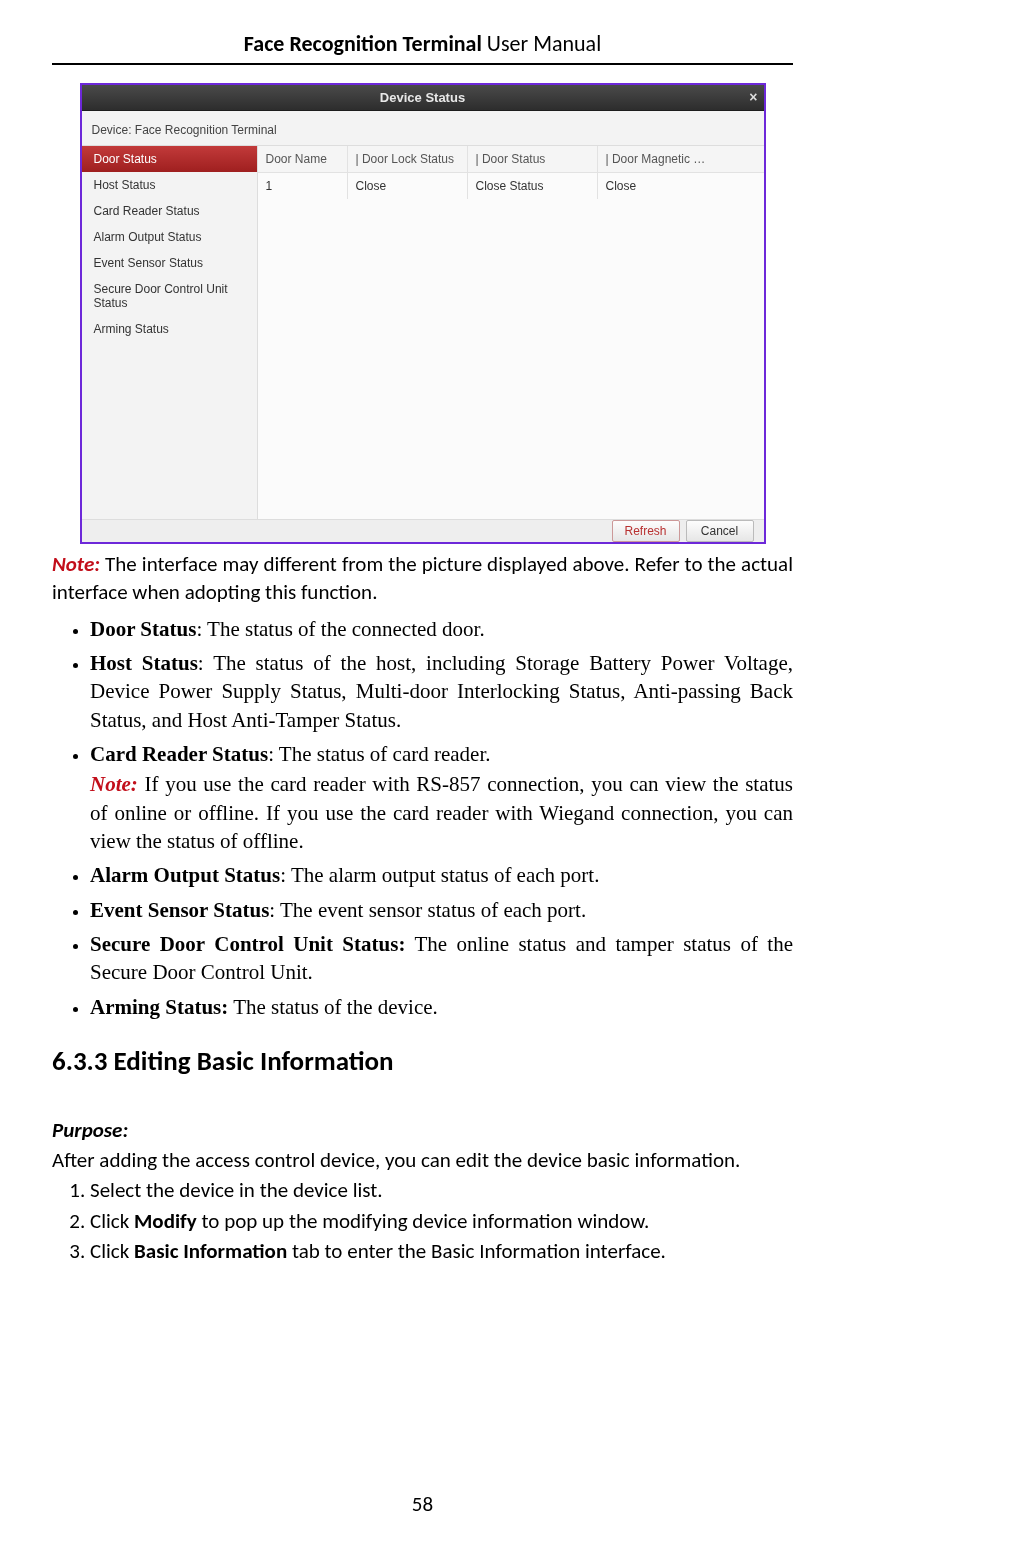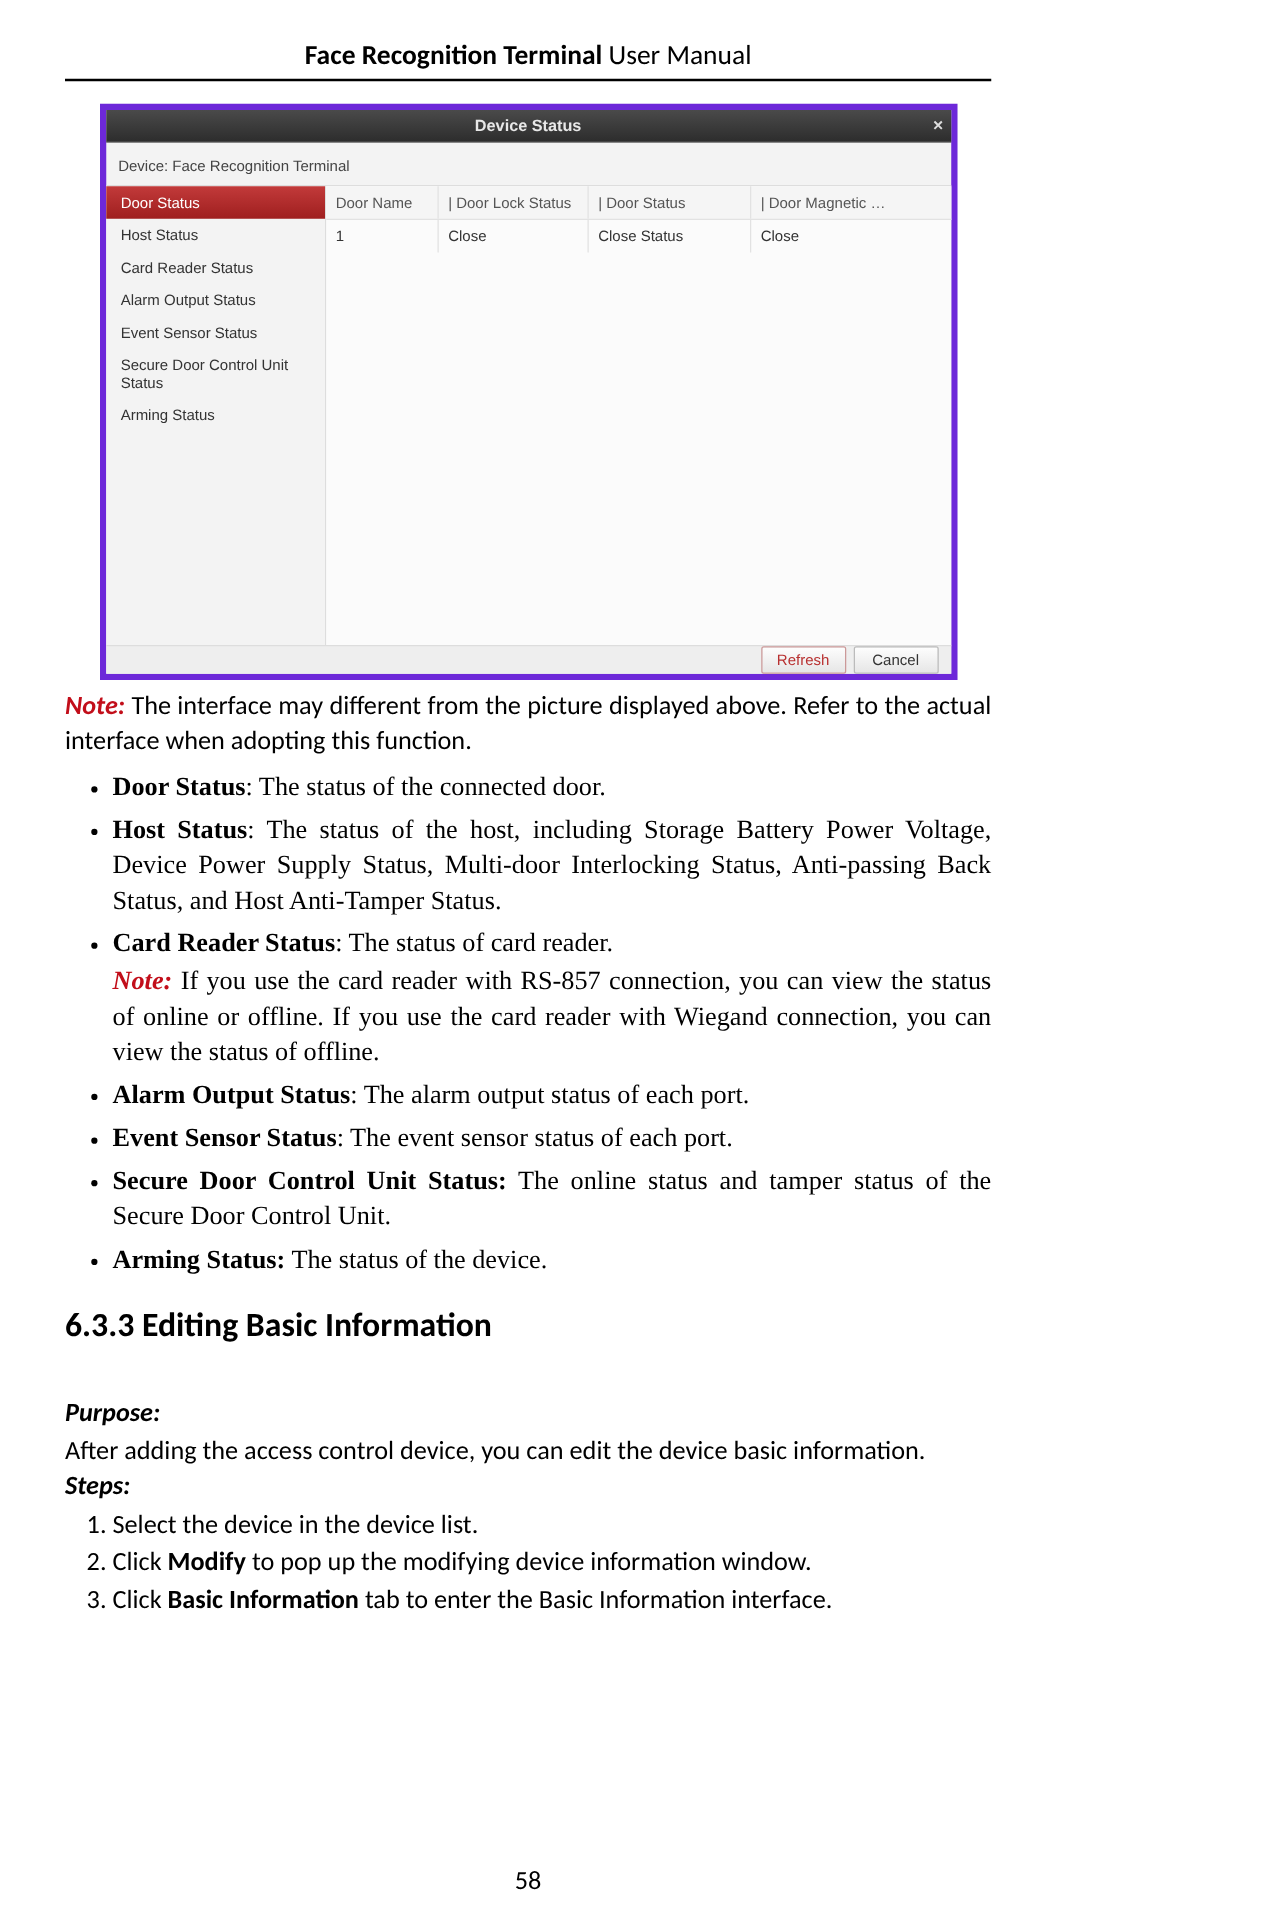--- a/index.html
+++ b/index.html
@@ -24,21 +24,21 @@
     .figure-wrap {
       display: flex;
       justify-content: center;
       margin-top: 18px;
       margin-bottom: 6px;
     }
     .dialog {
       width: 686px;
       height: 461px;
       background: #f3f3f3;
-      border: 5px solid #6d28d9;
+      border: 2px solid #6d28d9;
       display: flex;
       flex-direction: column;
       font-family: Tahoma, Arial, sans-serif;
       font-size: 12px;
       color: #333;
     }
     .dlg-title {
       height: 26px;
       background: linear-gradient(#4a4a4a, #2d2d2d);
       color: #e8e8e8;
@@ -242,21 +242,20 @@
       </li>
       <li>
         <span class="b-term">Arming Status:</span><span> </span><span>The status of the device.</span>
       </li>
     </ul>
 
     <div class="h633">6.3.3   Editing Basic Information</div>
 
     <div class="purpose-label">Purpose:</div>
     <div class="purpose-text">After adding the access control device, you can edit the device basic information.</div>
-    <div class="steps-label">Steps:</div>
     <ol class="steps">
       <li>
         <span>Select the device in the device list.</span>
       </li>
       <li>
         <span>Click </span><span class="b-term">Modify</span><span> to pop up the modifying device information window.</span>
       </li>
       <li>
         <span>Click </span><span class="b-term">Basic Information</span><span> tab to enter the Basic Information interface.</span>
       </li>

